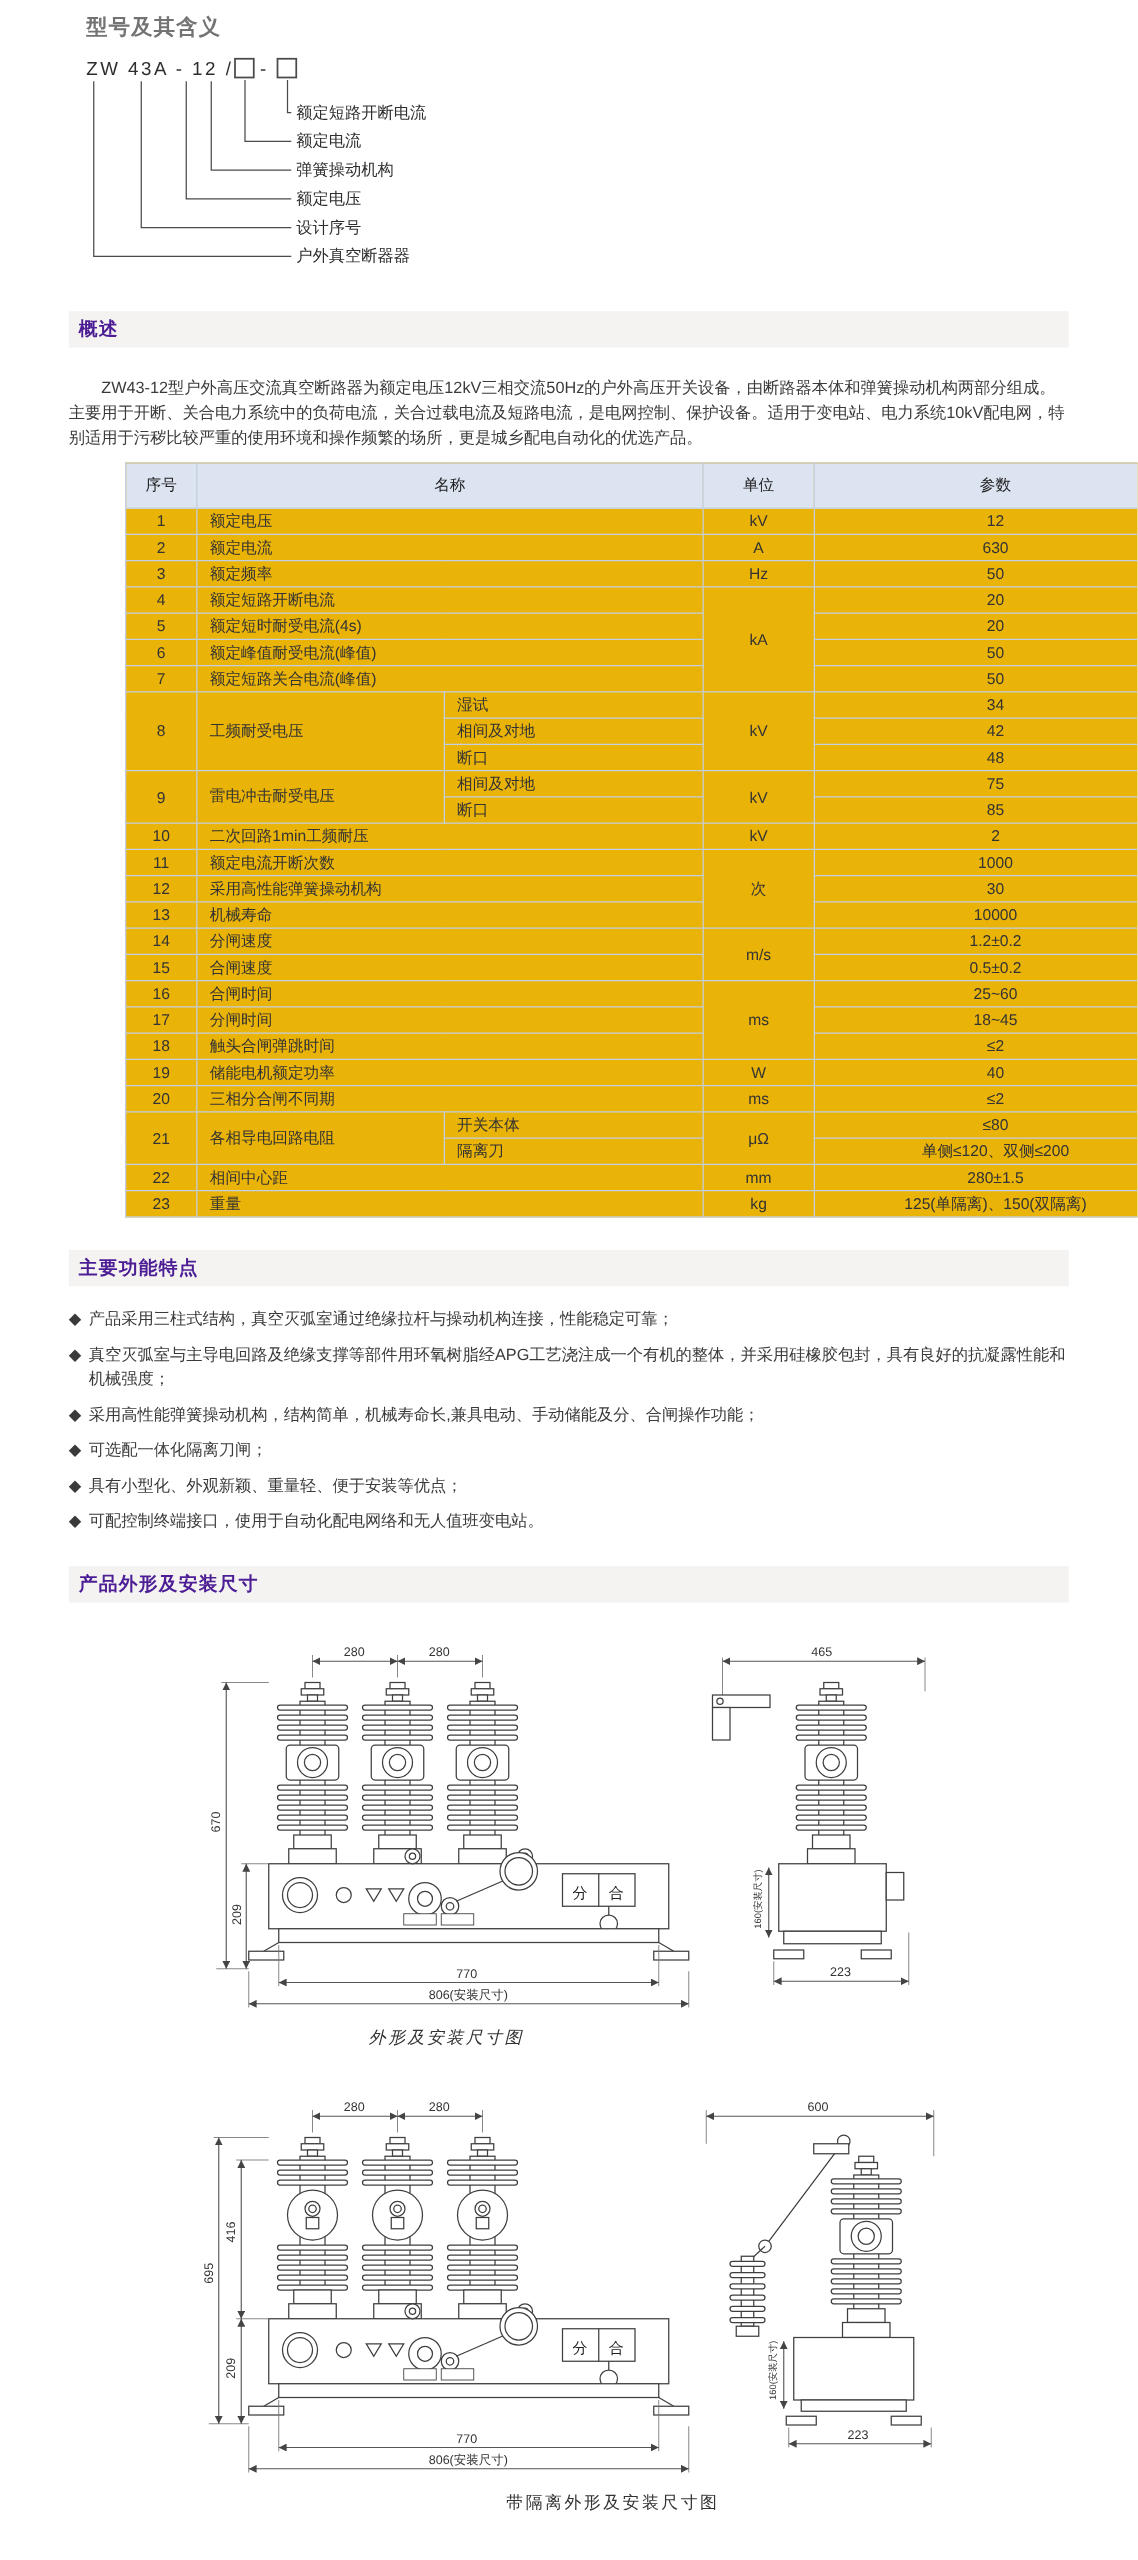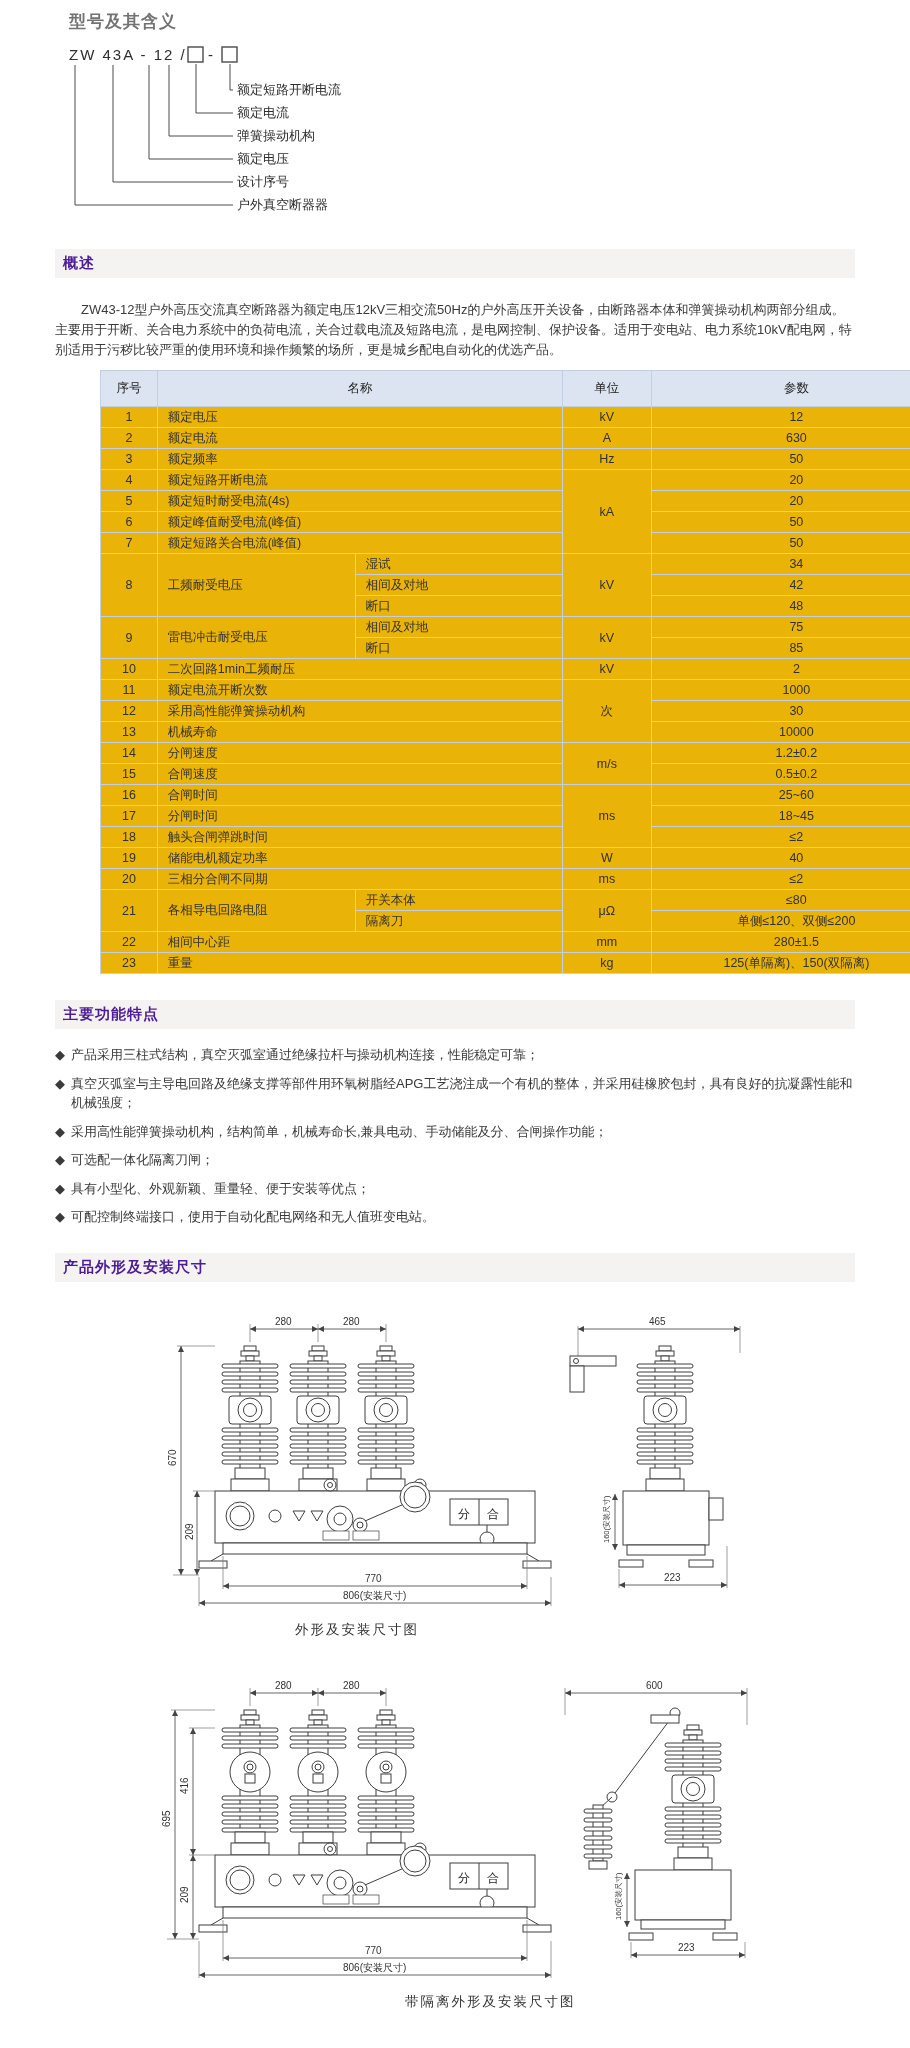--- a/index.html
+++ b/index.html
@@ -33,21 +33,21 @@
   .feat { font-size:13px; line-height:1.5; color:#3a3a3a; margin:9px 0; display:flex; }
   .diamond { margin-right:6px; flex:0 0 auto; }
   .fig-svg { display:block; margin:16px 0 0 60px; }
   .fig-svg text { fill:#333; font-size:10px; }
   .fig-svg .tiny { font-size:7.5px; }
   .fig-svg .ind { font-size:12px; fill:#222; }
   .fig-svg line, .fig-svg polyline, .fig-svg path.ln { stroke:#3f3f3f; fill:none; stroke-width:1; }
   .fig-svg .dimline { stroke:#555; stroke-width:0.9; }
   .fig-svg .ext { stroke:#777; stroke-width:0.7; }
   .fig-caption { font-size:13.5px; color:#333; letter-spacing:2px; margin-top:8px; }
-  .cap1 { margin-left:240px; }
+  .cap1 { margin-left:240px;font-style:italic; }
   .cap2 { margin-left:350px; }
 </style>
 </head>
 <body>
 
 <div class="content">
 
   <div class="page-title">型号及其含义</div>
 
   <svg class="model-svg" width="420" height="188" viewBox="0 0 420 188">

